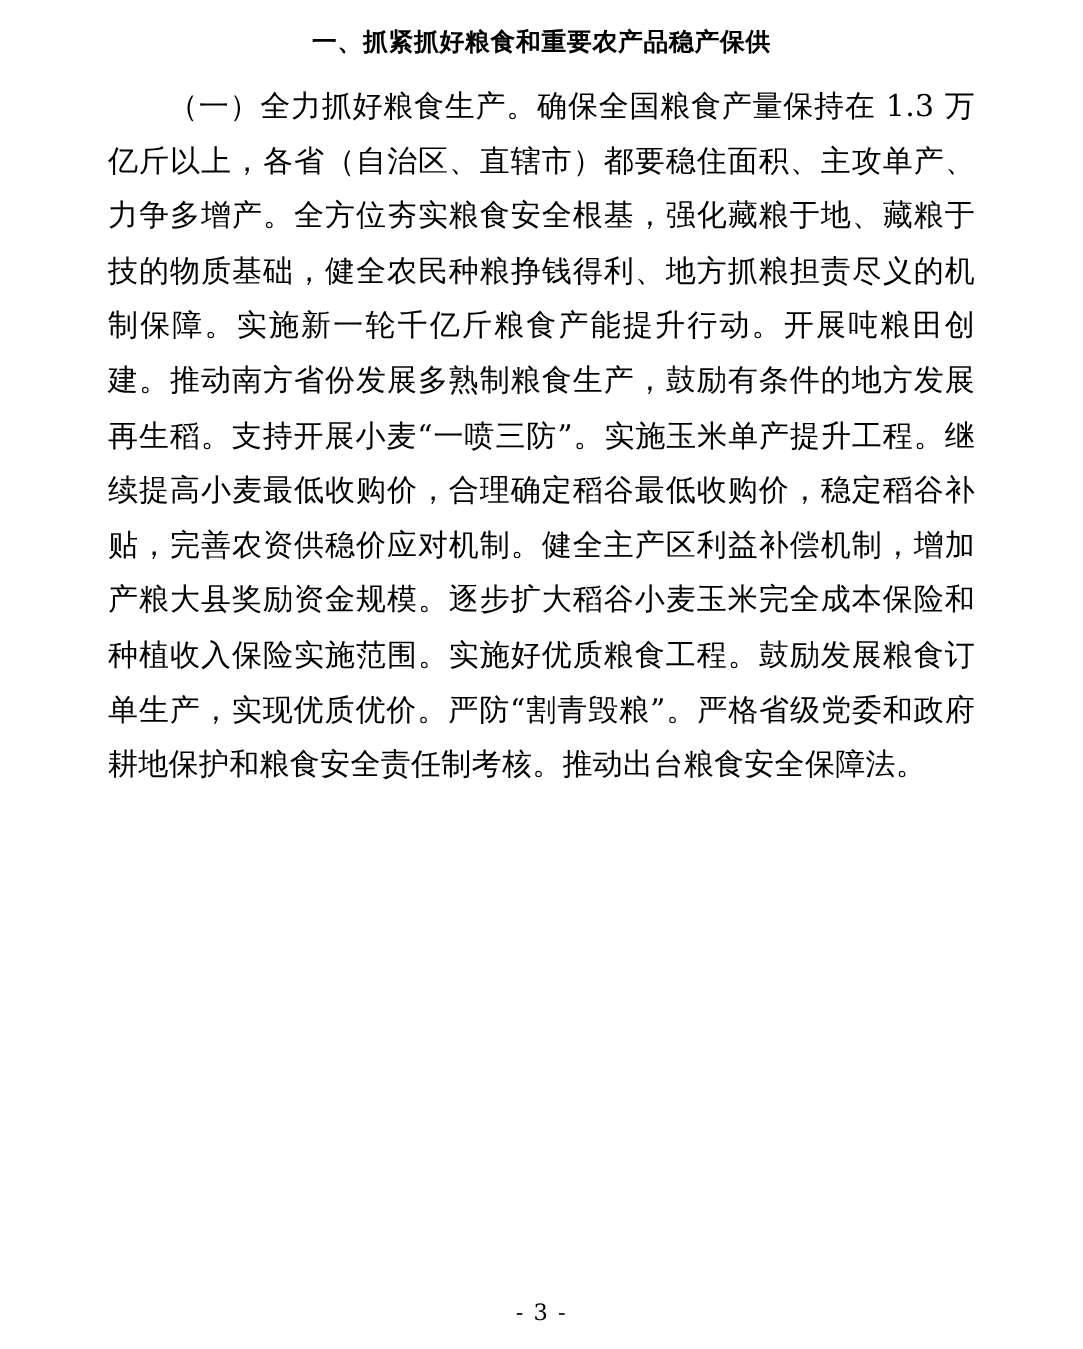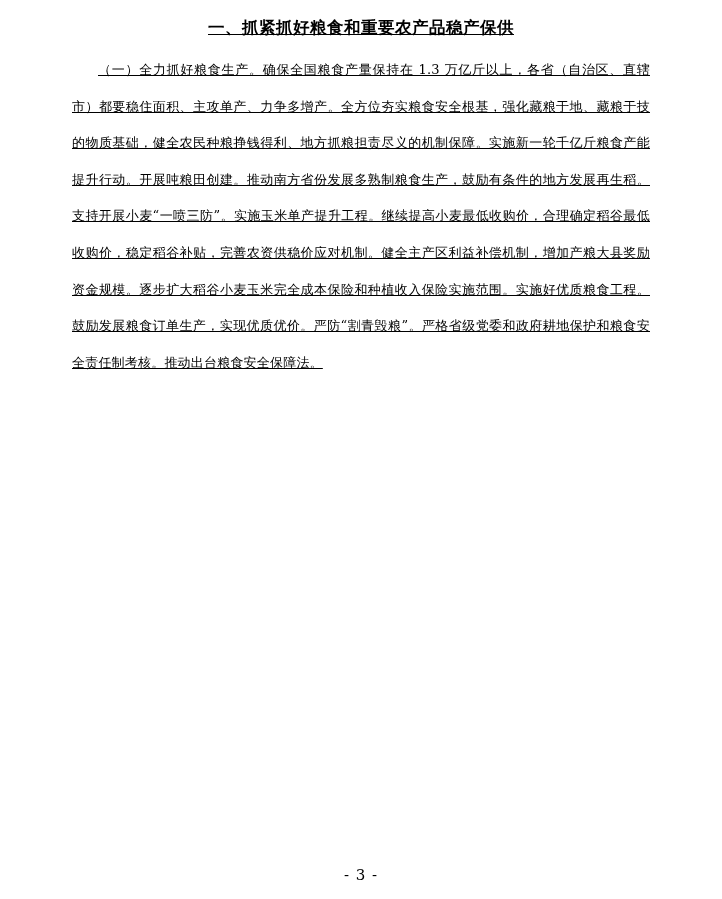--- a/index.html
+++ b/index.html
@@ -14,34 +14,33 @@
     color: #000000;
     position: relative;
     overflow: hidden;
   }
   .page {
     width: 722px;
     height: 898px;
     box-sizing: border-box;
     padding: 10px 72px 0 72px;
     position: relative;
-    text-decoration: underline;
   }
   .doc-heading {
     font-family: "DejaVu Serif", "Liberation Serif", serif;
     font-weight: bold;
     font-size: 16.5px;
     line-height: 1.7;
     text-align: center;
     letter-spacing: 0.5px;
     margin: 0 0 10px 0;
     padding-top: 4px;
   }
   .para {
-    font-size: 13px;
+    font-size: 20px;
     line-height: 36.6px;
     text-align: justify;
     text-justify: inter-ideograph;
     text-indent: 2em;
     margin: 0 0 0 0;
     letter-spacing: 0.2px;
   }
   .para + .para {
     margin-top: 1px;
   }

